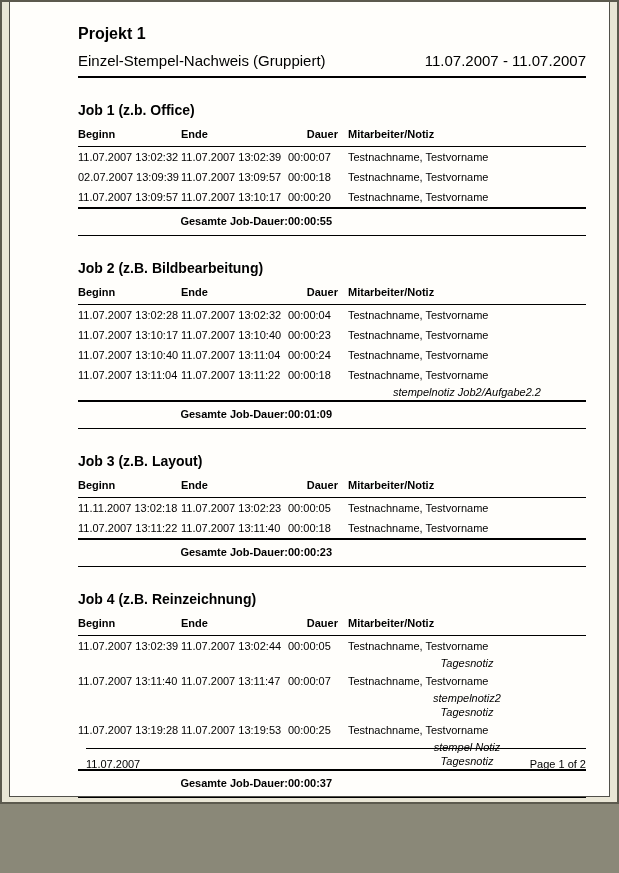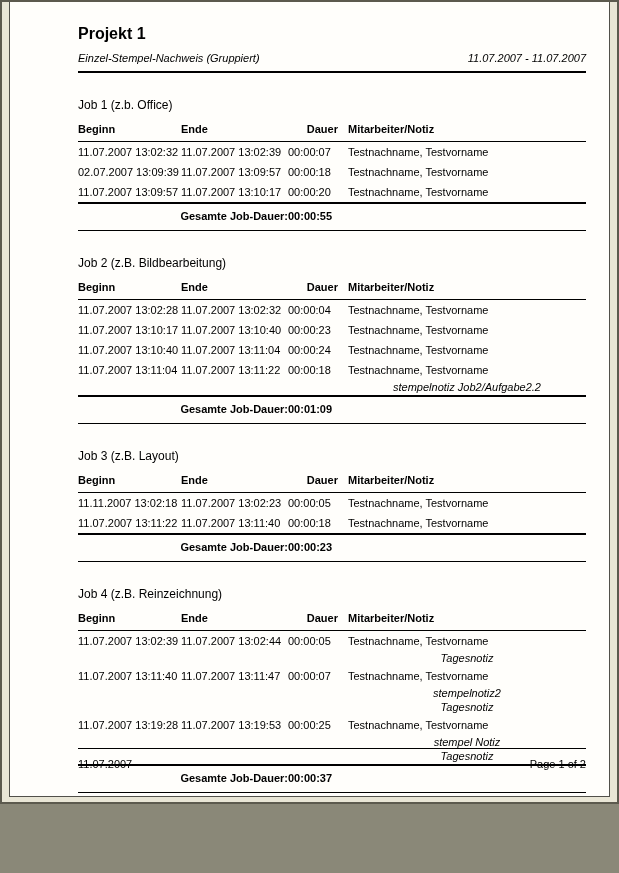--- a/index.html
+++ b/index.html
@@ -36,28 +36,27 @@
     font-weight: bold;
     line-height: 20px;
   }
   .subtitle-row {
     display: flex;
     justify-content: space-between;
     align-items: flex-end;
     margin-top: 8px;
     padding-bottom: 7px;
     border-bottom: 2px solid #000;
-    font-size: 11px;
-    font-style: italic;
+    font-size: 15px;
   }
   
   .job { margin-top: 24px; }
   .job-title {
-    font-size: 12px;
-    font-weight: normal;
+    font-size: 14px;
+    font-weight: bold;
     line-height: 16px;
     margin-bottom: 7px;
   }
   table.job-table {
     width: 100%;
     border-collapse: collapse;
     table-layout: fixed;
   }
   col.c-beginn { width: 103px; }
   col.c-ende   { width: 107px; }
@@ -89,21 +88,21 @@
     border-top: 2px solid #000;
     border-bottom: 1px solid #000;
     padding: 6px 0 7px 0;
     line-height: 13px;
     font-weight: bold;
     text-align: right;
   }
   
   .page-footer {
     position: absolute;
-    left: 68px;
+    left: 76px;
     right: 23px;
     bottom: 26px;
     border-top: 1px solid #000;
     padding-top: 9px;
     display: flex;
     justify-content: space-between;
     font-size: 11px;
   }
 </style>
 </head>

